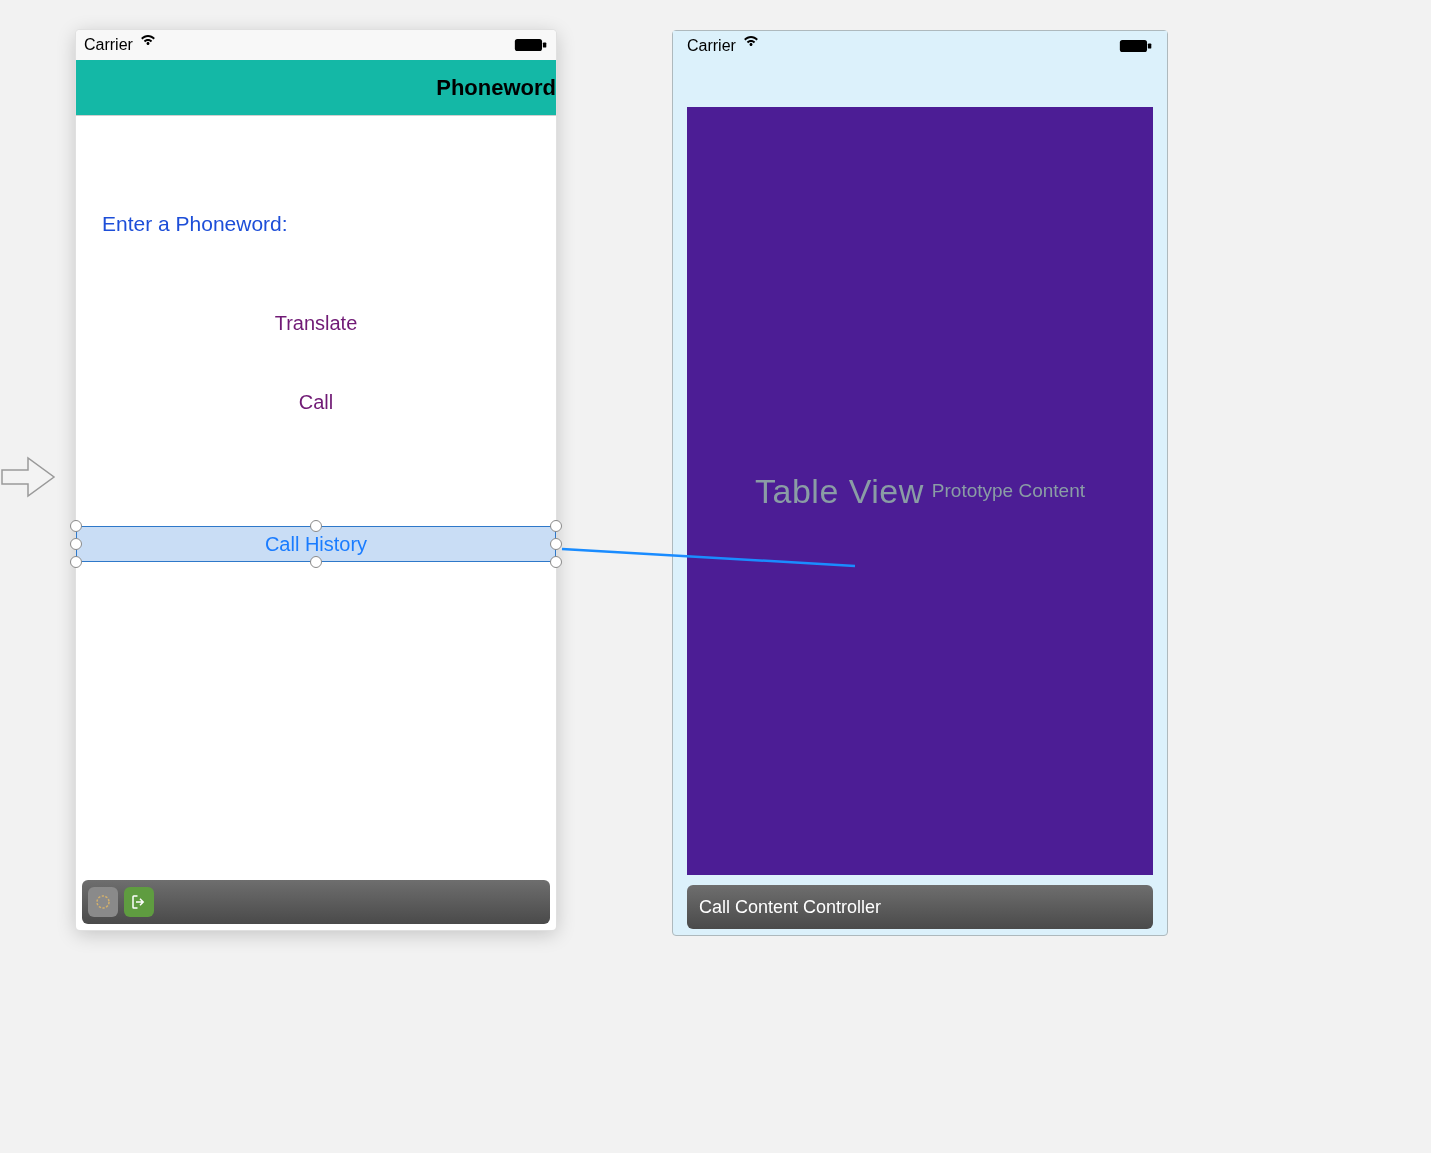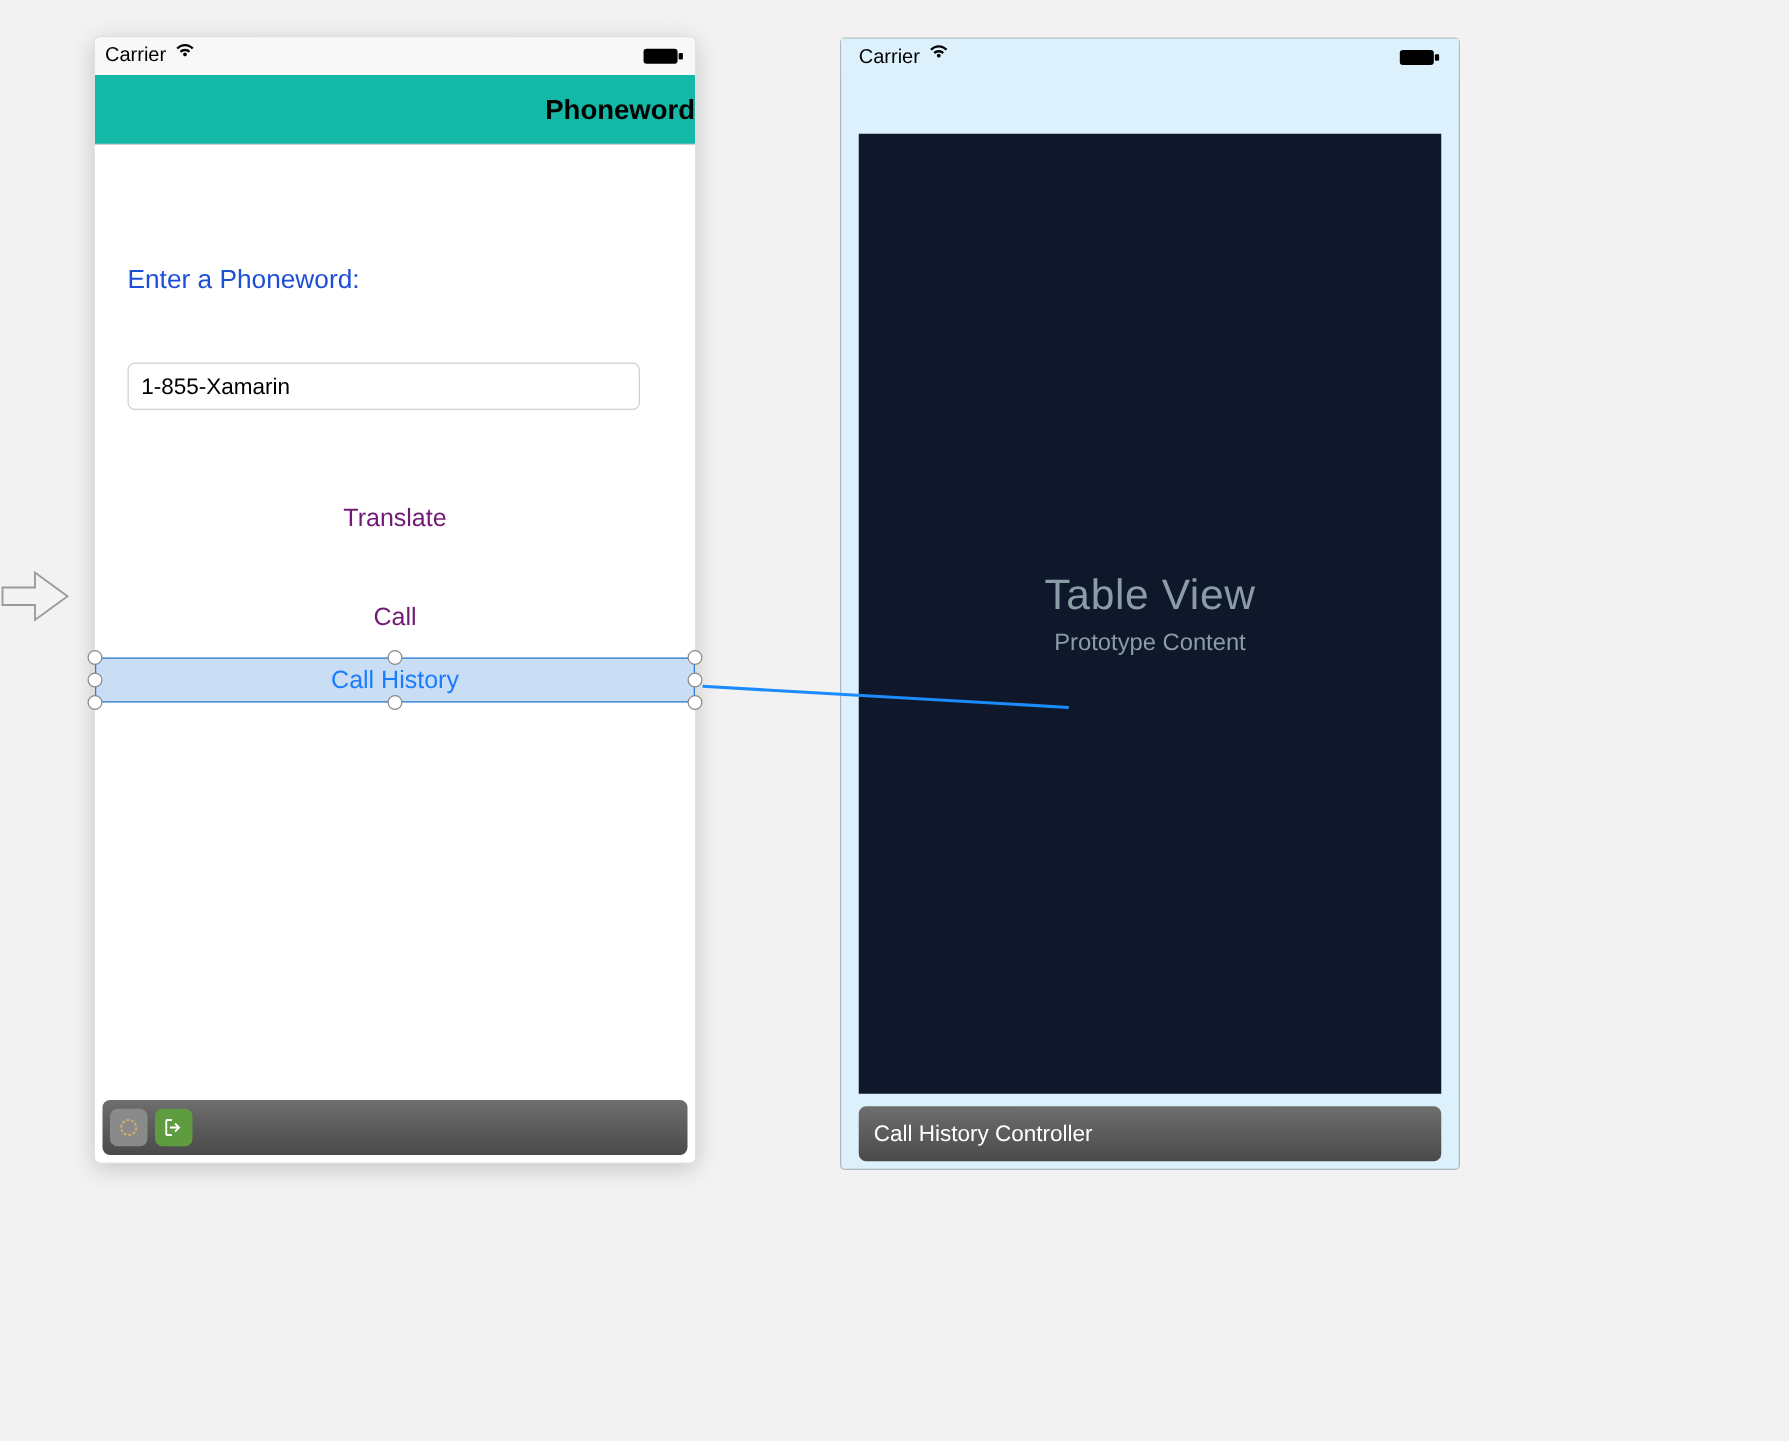--- a/index.html
+++ b/index.html
@@ -164,23 +164,23 @@
     justify-content: space-between;
     background: #dcf1fb;
   }
 
   .tableview-area {
     position: absolute;
     left: 14px;
     right: 14px;
     top: 76px;
     bottom: 60px;
-    background: #0f172a;
-    display: flex;
-    flex-direction: column;
+    background: #4c1d95;
+    display: flex;
+    flex-direction: row;
     align-items: center;
     justify-content: center;
     gap: 8px;
   }
   .tv-title { font-size: 34px; color: #8a9da5; font-weight: 400; letter-spacing: .5px; }
   .tv-sub   { font-size: 19px; color: #8a9da5; }
 
   .scene-label {
     position: absolute;
     left: 14px;
@@ -234,21 +234,20 @@
     </svg>
   </div>
 
   <div class="nav-bar">
     <span class="nav-title">Phoneword</span>
   </div>
 
   <div class="content">
     <div class="prompt-label">Enter a Phoneword:</div>
 
-    <input type="text" class="text-field" value="1-855-Xamarin" style="">
 
     <button class="center-btn gap-top-1">Translate</button>
 
     <button class="center-btn gap-top-2">Call</button>
   </div>
 
   <div class="call-history-wrap">
     <button class="call-history-btn">Call History</button>
     <span class="handle h-tl"></span>
     <span class="handle h-tc"></span>
@@ -288,19 +287,19 @@
       <rect x="34" y="7" width="4" height="6" rx="1" fill="#000"></rect>
     </svg>
   </div>
 
   <div class="tableview-area">
     <div class="tv-title">Table View</div>
     <div class="tv-sub">Prototype Content</div>
   </div>
 
   <div class="scene-label">
-    <span>Call History Controller</span>
+    <span>Call Content Controller</span>
   </div>
 </div>
 
 <svg class="segue-line">
   <line x1="562" y1="549" x2="855" y2="566" stroke="#1a8cff" stroke-width="2.5"></line>
 </svg>
 
 </body></html>

